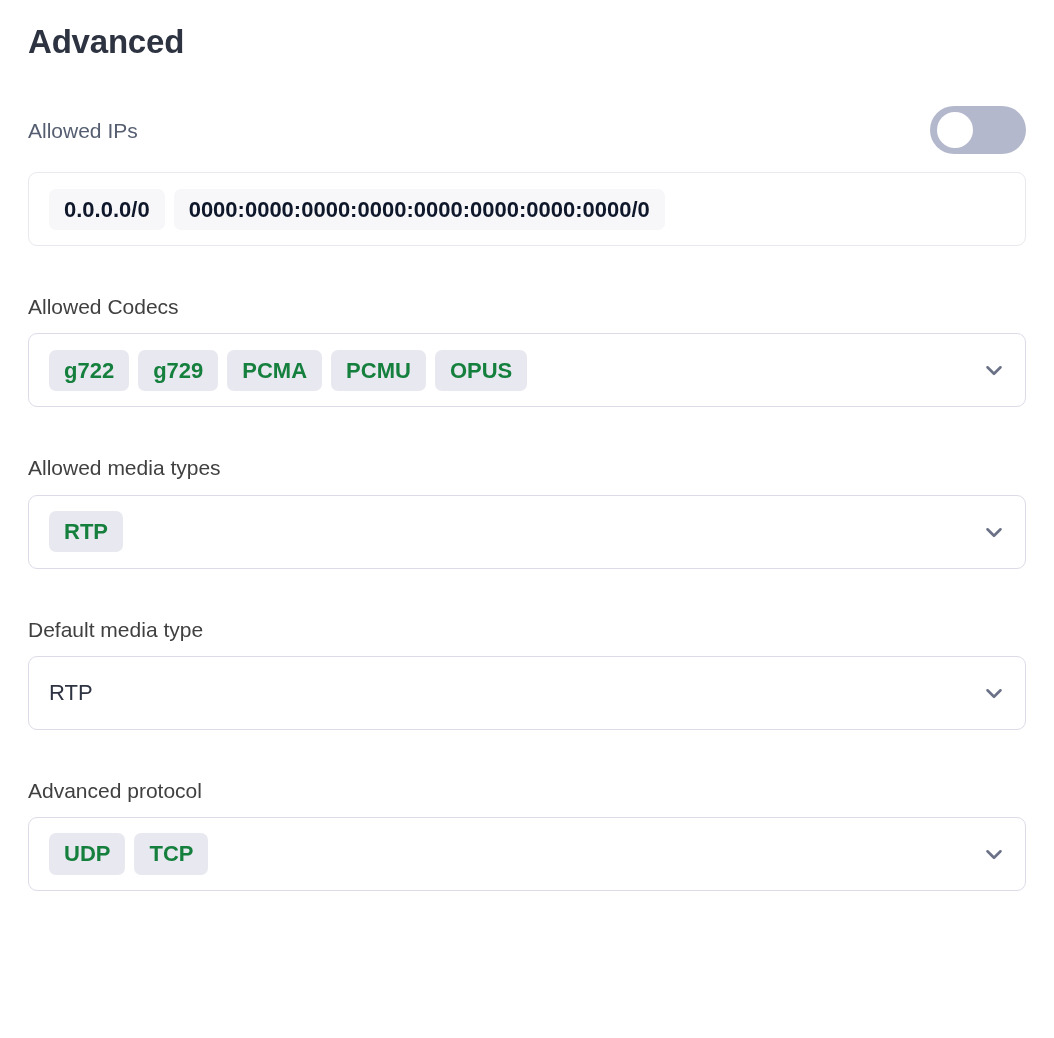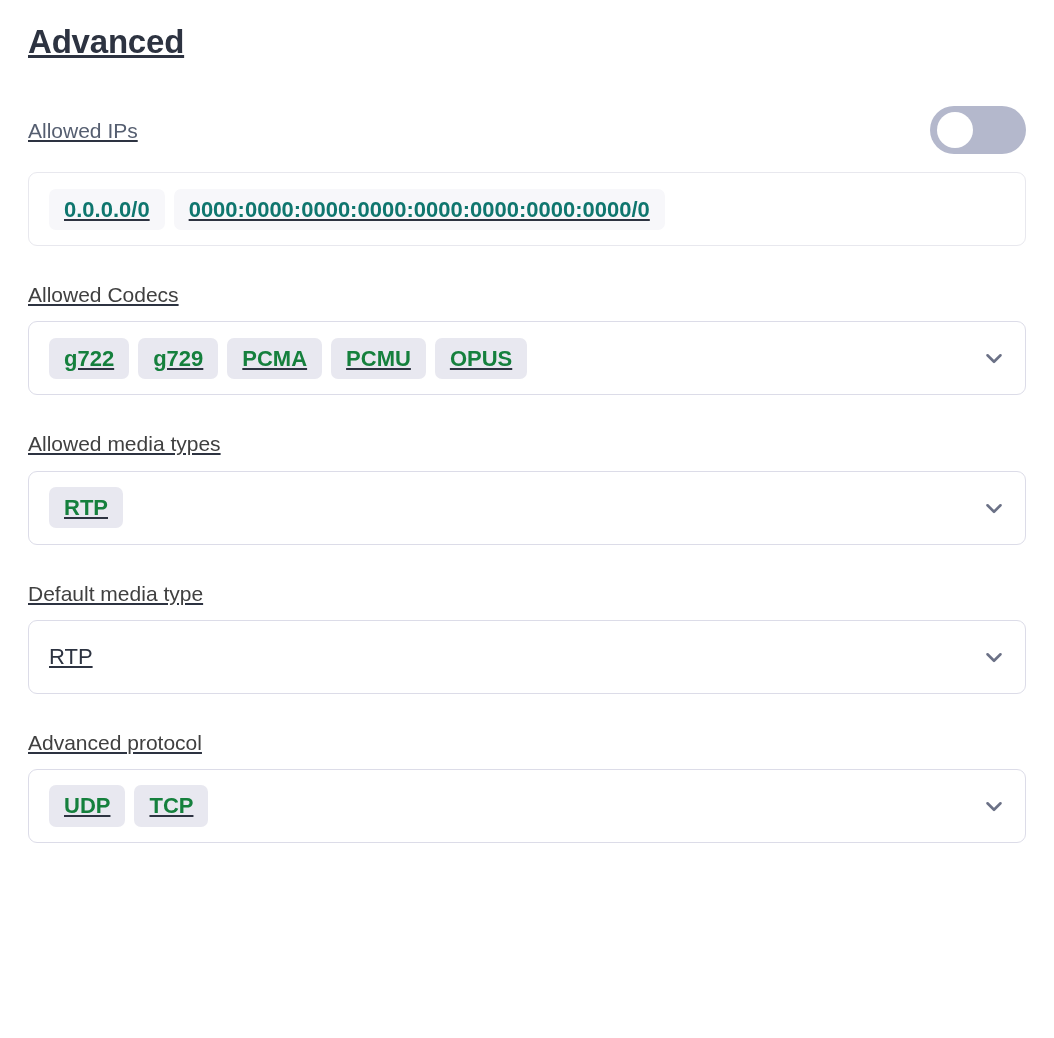--- a/index.html
+++ b/index.html
@@ -12,35 +12,34 @@
     width: 1054px;
     height: 1038px;
     font-family: "Liberation Sans", sans-serif;
     color: #2d3341;
     overflow: hidden;
   }
 
   .panel {
     padding: 24px 28px 0 28px;
     width: 1054px;
-    text-decoration: underline;
   }
 
   .page-title {
     font-size: 33px;
     font-weight: bold;
     color: #2d3341;
     letter-spacing: -0.2px;
     margin: 0 0 46px 0;
     line-height: 1.1;
   }
 
   
   .field-group {
-    margin-bottom: 36px;
+    margin-bottom: 48px;
   }
 
   .label-row {
     display: flex;
     align-items: center;
     justify-content: space-between;
     margin-bottom: 18px;
     min-height: 48px;
   }
 
@@ -111,21 +110,21 @@
     font-size: 22px;
     font-weight: bold;
     border-radius: 7px;
     padding: 7px 15px;
     line-height: 1.25;
     white-space: nowrap;
   }
 
   .chip.ghost {
     background: #f7f7fa;
-    color: #0f766e;
+    color: #0f172a;
     font-weight: bold;
   }
 
   .plain-value {
     font-size: 22px;
     color: #2d3341;
     font-weight: normal;
     flex: 1 1 auto;
     line-height: 1.25;
   }

